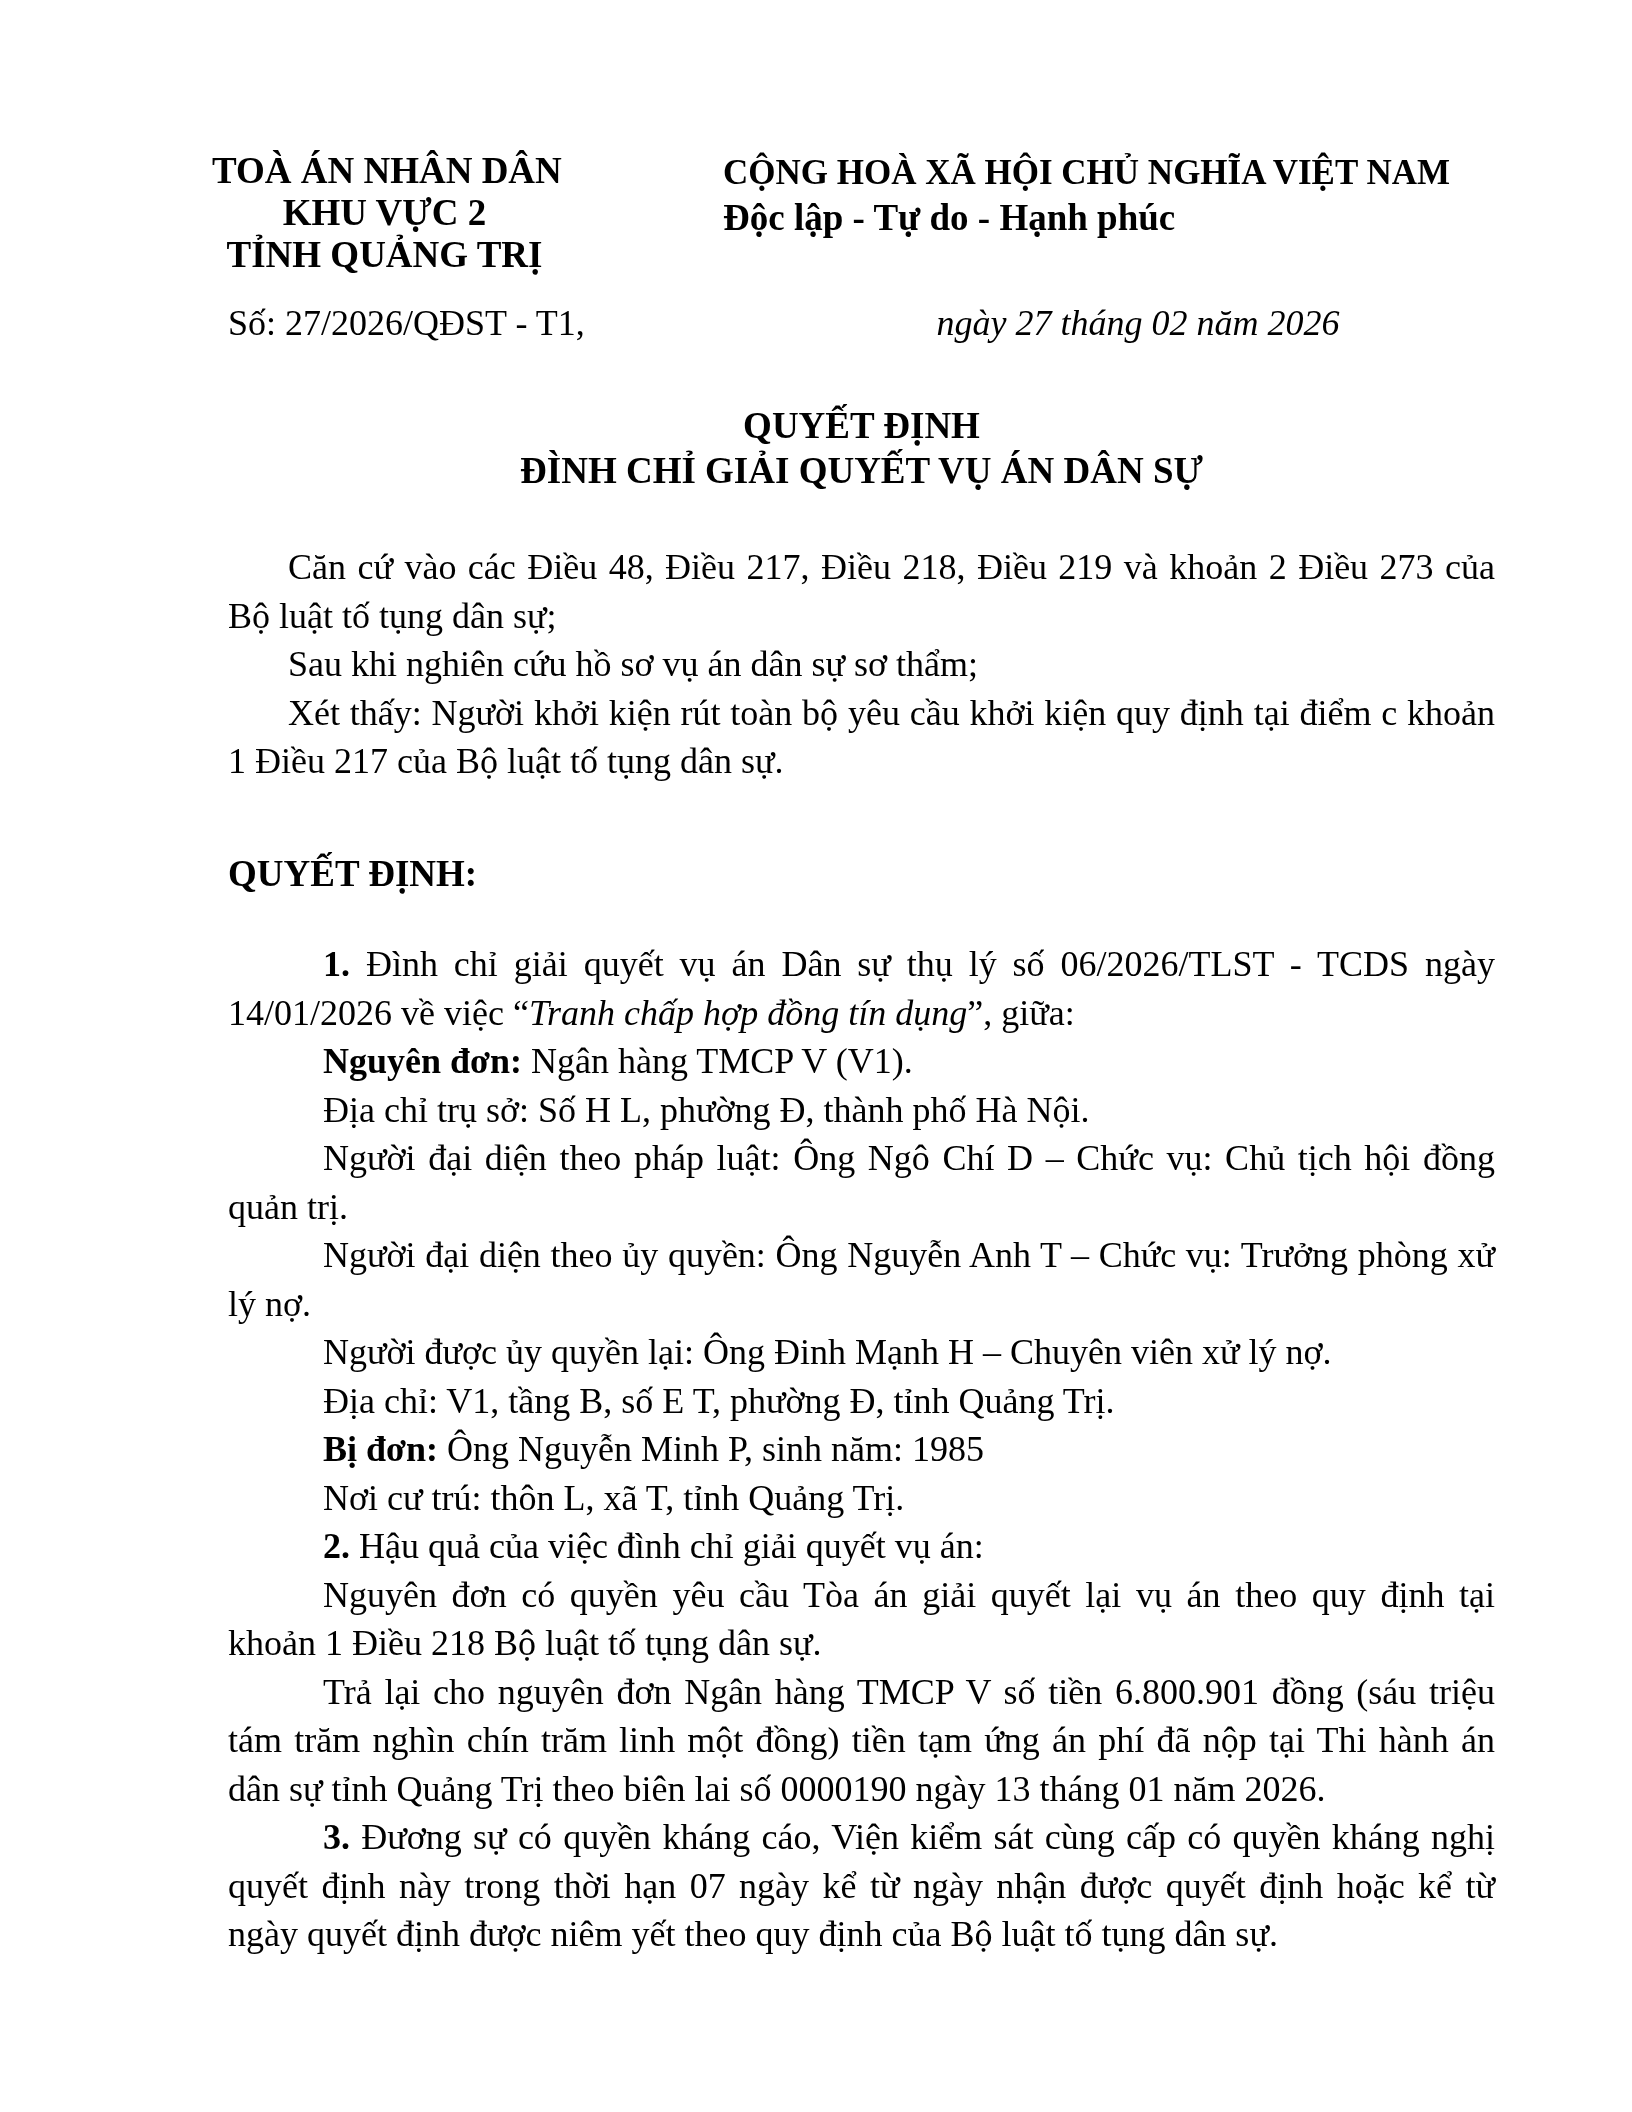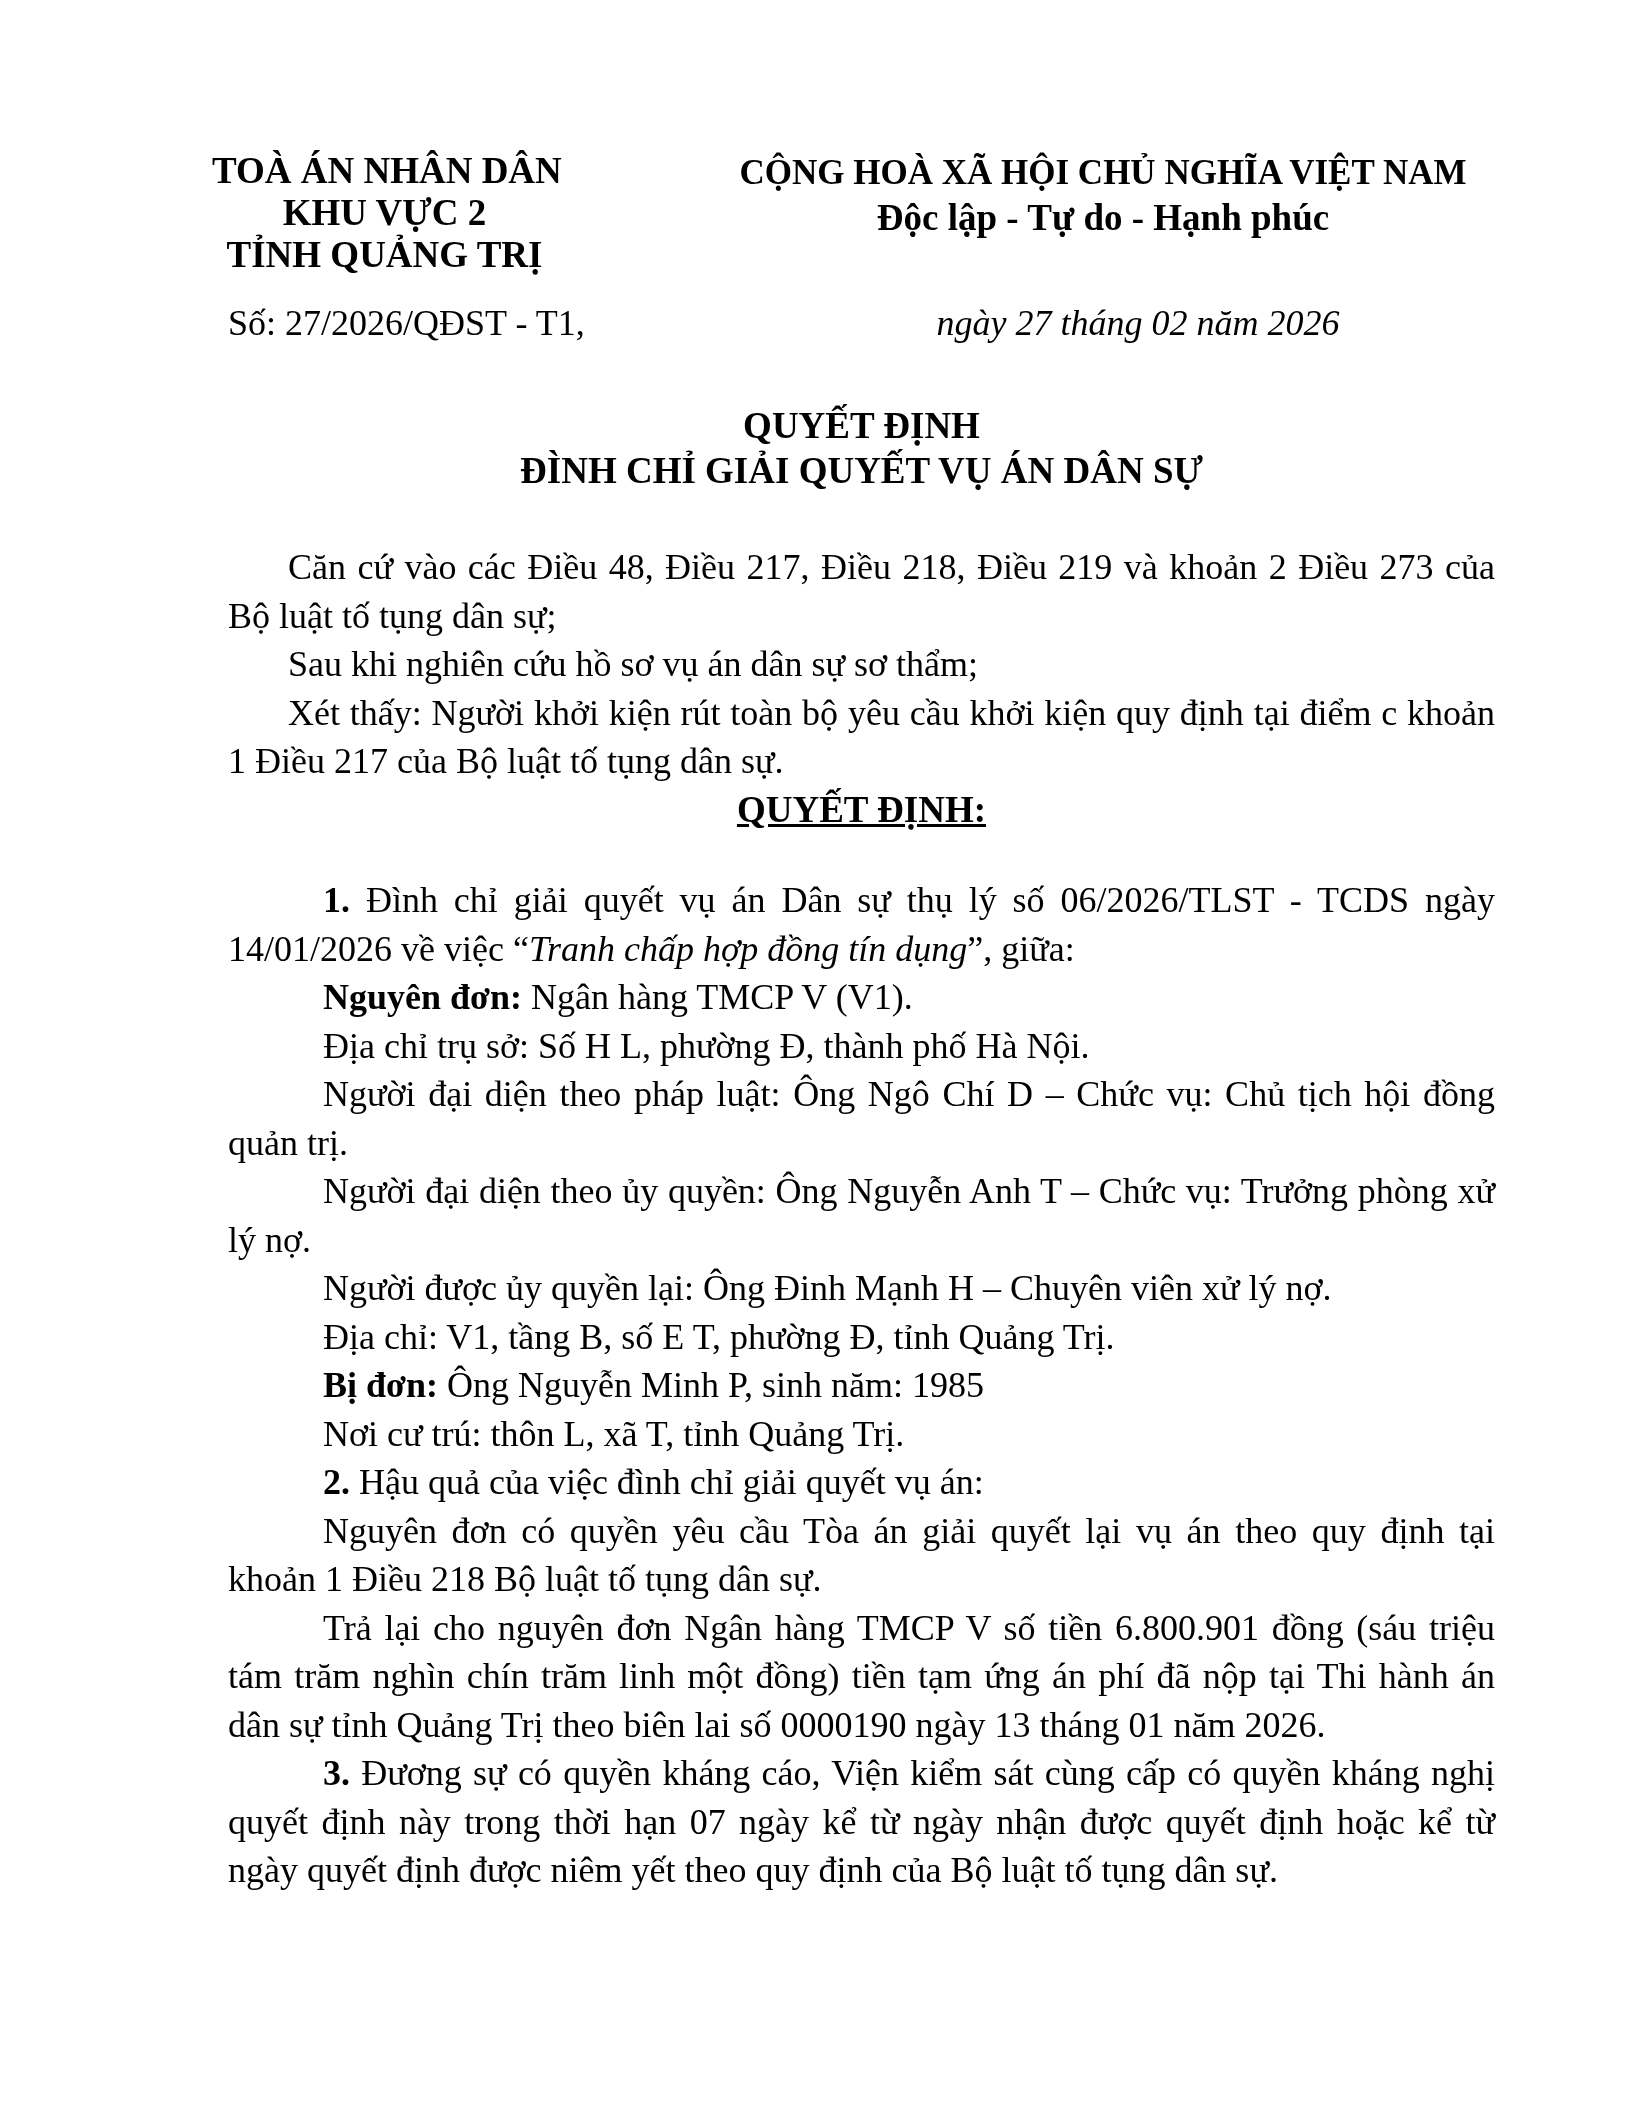--- a/index.html
+++ b/index.html
@@ -17,21 +17,21 @@
     position: absolute; left: 212px; top: 150px; width: 345px;
     text-align: center; font-weight: 700; font-size: 37px; line-height: 42px;
     white-space: nowrap;
   }
   .hdr-case {
     position: absolute; left: 228px; top: 300px;
     font-size: 36px; line-height: 46px; white-space: nowrap; text-align: right;
   }
   .hdr-national {
     position: absolute; left: 723px; top: 150px; width: 760px;
-    text-align: center; font-weight: 700; white-space: nowrap;
+    text-align: left; font-weight: 700; white-space: nowrap;
   }
   .nat1 { font-size: 35px; line-height: 45px; }
   .nat2 { font-size: 37px; line-height: 45px; }
   .hdr-date {
     position: absolute; left: 758px; top: 300px; width: 760px;
     text-align: center; font-style: italic; font-size: 36px; line-height: 46px;
     white-space: nowrap;
   }
   
   .content {
@@ -40,22 +40,22 @@
   }
   .doc-title {
     text-align: center; font-weight: 700; font-size: 37px; line-height: 45px;
   }
   .preamble-list { margin-top: 50px; }
   .para {
     margin: 0; text-align: justify; line-height: 48.5px;
   }
   .preamble-list .para { text-indent: 60px; }
   .decision-heading {
-    text-align: center; font-weight: 700; font-size: 37px;
-    line-height: 48.5px; text-decoration: underline;
+    text-align: left; font-weight: 700; font-size: 37px;
+    margin-top: 64px; line-height: 48.5px;
   }
   .body-list { margin-top: 42px; }
   .body-list .para { text-indent: 95px; }
   .b { font-weight: 700; }
   .i { font-style: italic; }
 </style>
 </head>
 <body>
 
 <div class="page">

